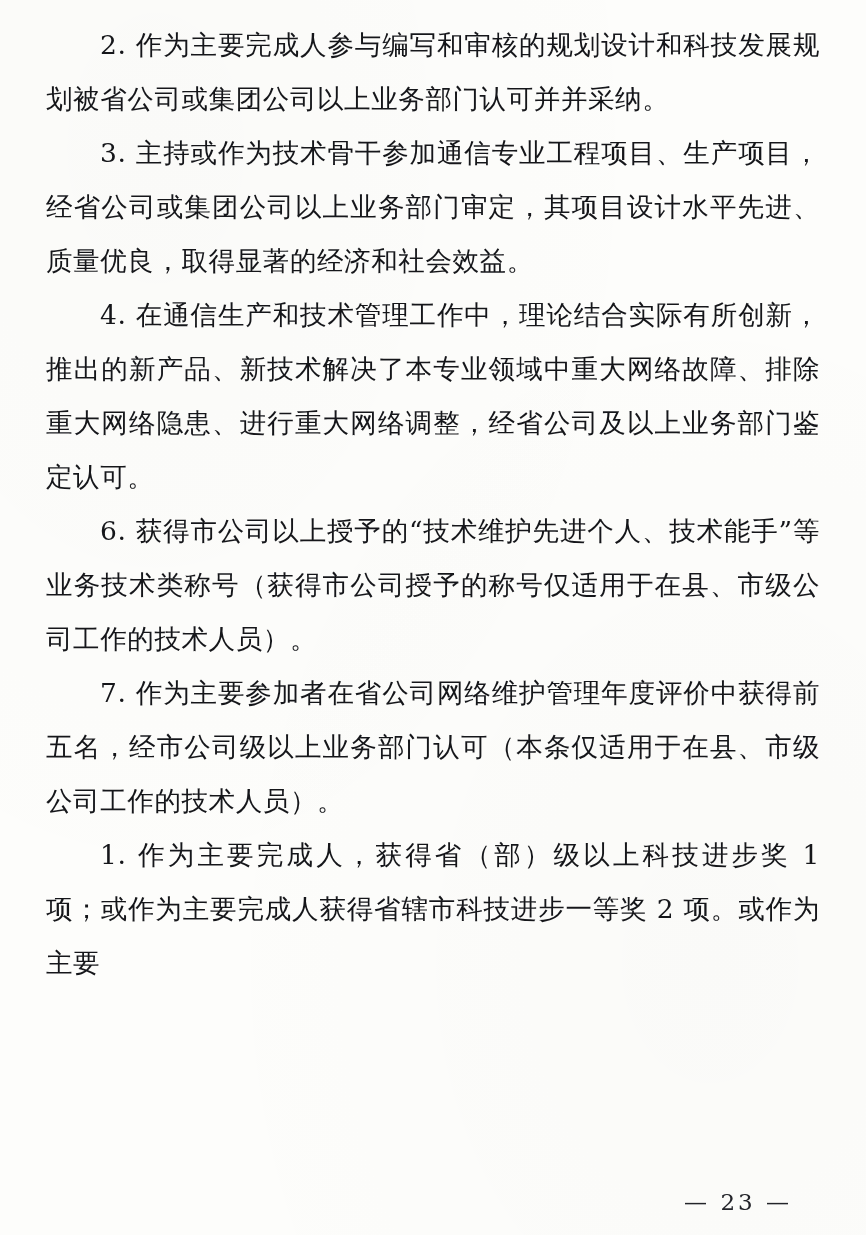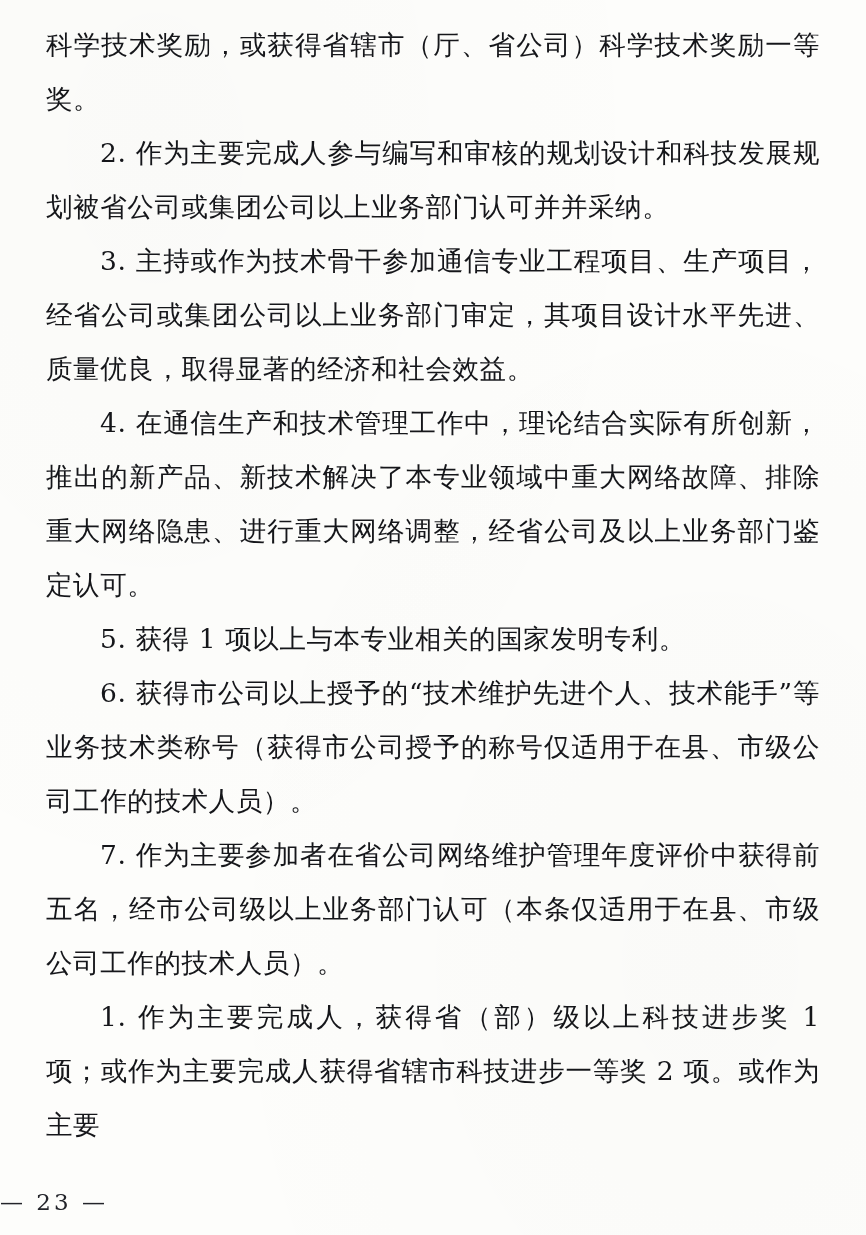--- a/index.html
+++ b/index.html
@@ -40,39 +40,38 @@
     white-space: pre-wrap;
   }
   .para.indent {
     text-indent: 54px;
   }
   .footer {
     position: absolute;
     left: 0;
     right: 0;
     bottom: 20px;
+    text-align: right;
     padding-right: 74px;
     font-size: 23px;
     letter-spacing: 3px;
     color: #23242a;
   }
   .page-number {
     display: inline-block;
   }
 </style>
 </head>
 <body>
 
 <div class="page">
   <div class="body-text">
-    <p class="para">科学技术奖励，或获得省辖市（厅、省公司）科学技术奖励一等奖。</p>
     <p class="para indent">2. 作为主要完成人参与编写和审核的规划设计和科技发展规划被省公司或集团公司以上业务部门认可并并采纳。</p>
     <p class="para indent">3. 主持或作为技术骨干参加通信专业工程项目、生产项目，经省公司或集团公司以上业务部门审定，其项目设计水平先进、质量优良，取得显著的经济和社会效益。</p>
     <p class="para indent">4. 在通信生产和技术管理工作中，理论结合实际有所创新，推出的新产品、新技术解决了本专业领域中重大网络故障、排除重大网络隐患、进行重大网络调整，经省公司及以上业务部门鉴定认可。</p>
-    <p class="para indent">5. 获得 1 项以上与本专业相关的国家发明专利。</p>
     <p class="para indent">6. 获得市公司以上授予的“技术维护先进个人、技术能手”等业务技术类称号（获得市公司授予的称号仅适用于在县、市级公司工作的技术人员）。</p>
     <p class="para indent">7. 作为主要参加者在省公司网络维护管理年度评价中获得前五名，经市公司级以上业务部门认可（本条仅适用于在县、市级公司工作的技术人员）。</p>
     <p class="para indent">1. 作为主要完成人，获得省（部）级以上科技进步奖 1 项；或作为主要完成人获得省辖市科技进步一等奖 2 项。或作为主要</p>
   </div>
   <div class="footer">
     <span class="page-number">— 23 —</span>
   </div>
 </div>
 
 </body></html>

